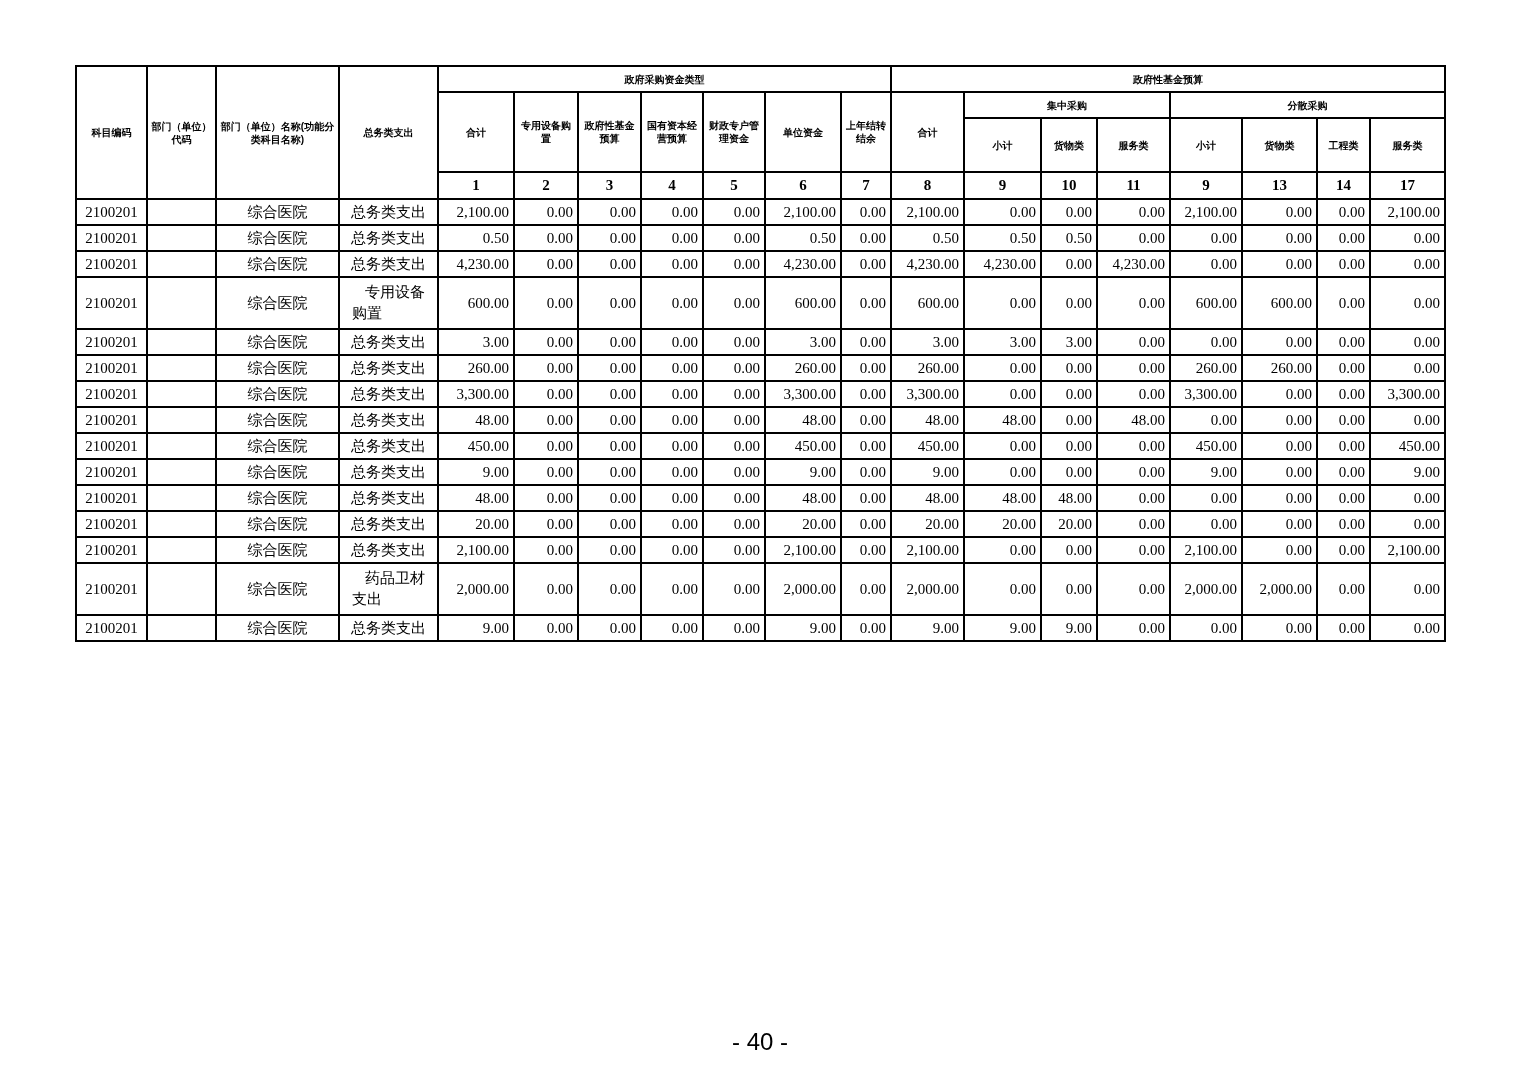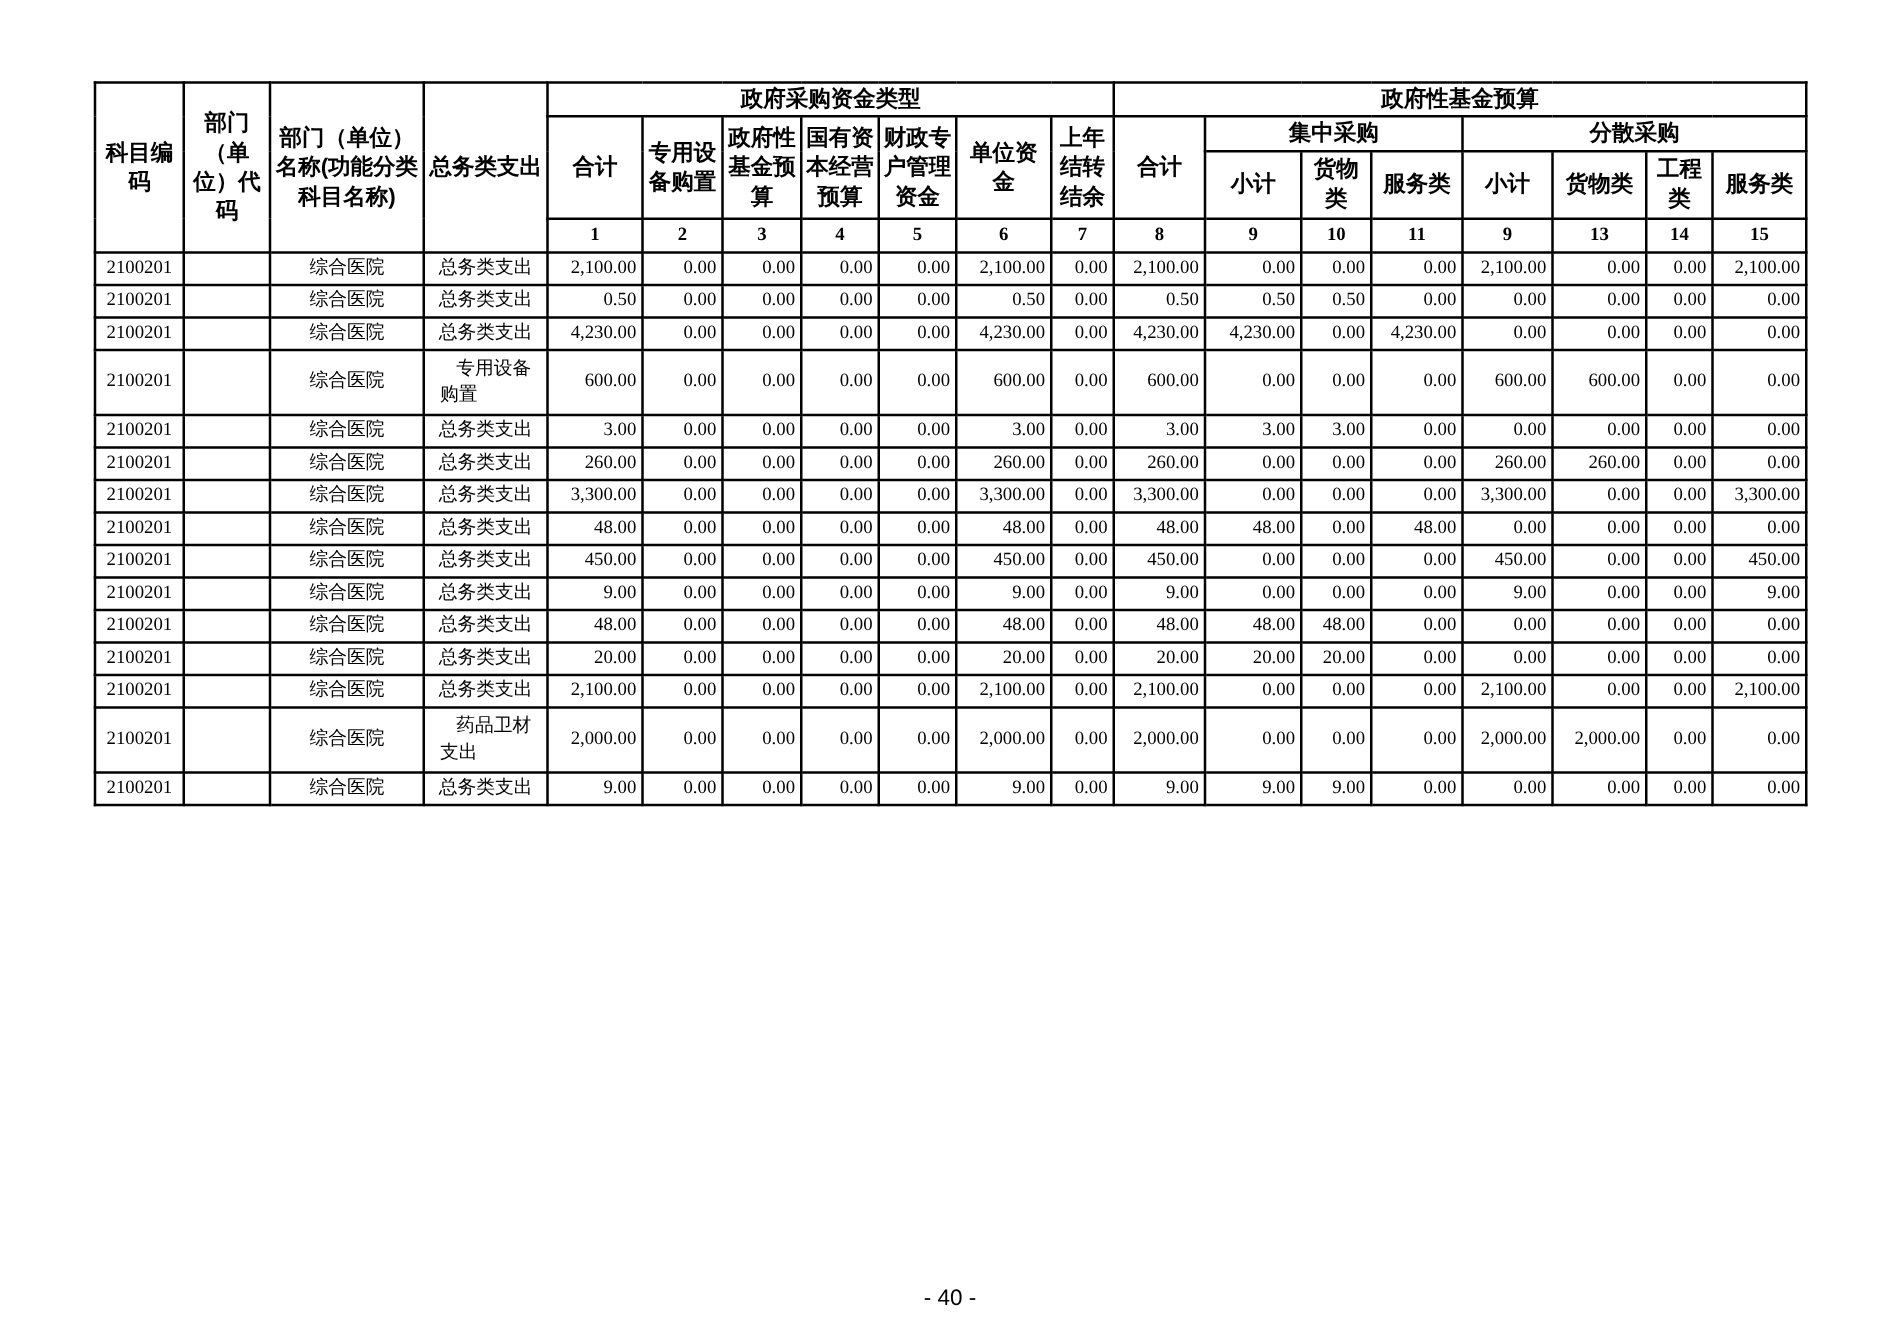--- a/index.html
+++ b/index.html
@@ -24,21 +24,21 @@
     border: 2px solid #000;
   }
   .sheet-table th, .sheet-table td {
     border: 2px solid #000;
     box-sizing: border-box;
     overflow: hidden;
   }
   .sheet-table th {
     font-family: "Liberation Sans", "DejaVu Sans", sans-serif;
     font-weight: bold;
-    font-size: 18px;
+    font-size: 10px;
     text-align: center;
     vertical-align: middle;
     padding: 1px 2px;
     line-height: 1.3;
   }
   tr.h1 { height: 26px; }
   tr.h2 { height: 26px; }
   tr.h3 { height: 54px; }
   tr.hnum { height: 27px; }
   tr.hnum th {
@@ -67,21 +67,21 @@
     padding-left: 12px;
     padding-right: 2px;
   }
   .page-footer {
     position: absolute;
     left: 0;
     width: 100%;
     top: 1028px;
     text-align: center;
     font-family: "Liberation Sans", "DejaVu Sans", sans-serif;
-    font-size: 18px;
+    font-size: 24px;
     color: #000;
   }
 </style>
 </head>
 <body>
 
 <table class="sheet-table">
   <colgroup>
     <col style="width:71px">
       <col style="width:69px">
@@ -141,21 +141,21 @@
       <th>5</th>
       <th>6</th>
       <th>7</th>
       <th>8</th>
       <th>9</th>
       <th>10</th>
       <th>11</th>
       <th>9</th>
       <th>13</th>
       <th>14</th>
-      <th>15</th>
+      <th>17</th>
     </tr>
   </thead>
   <tbody>
       <tr>
         <td>2100201</td>
         <td></td>
         <td>综合医院</td>
         <td>总务类支出</td>
         <td class="num">2,100.00</td>
         <td class="num">0.00</td>

